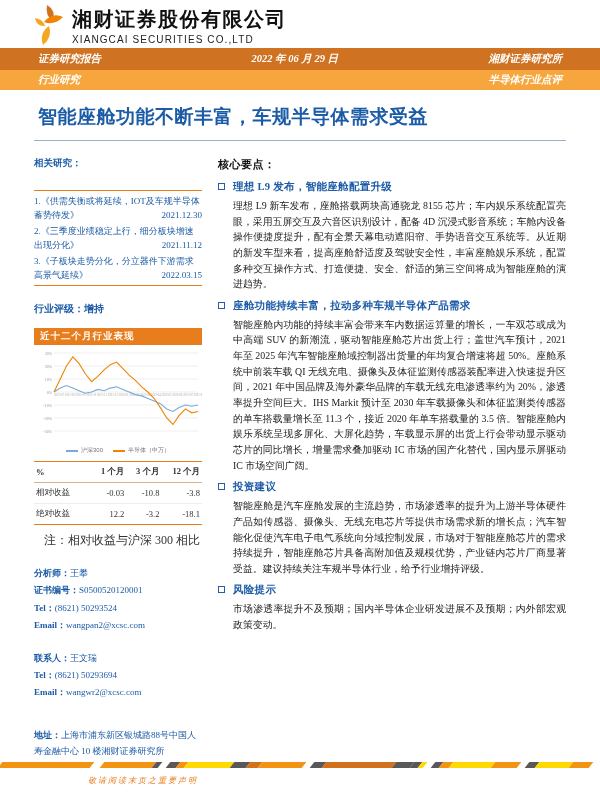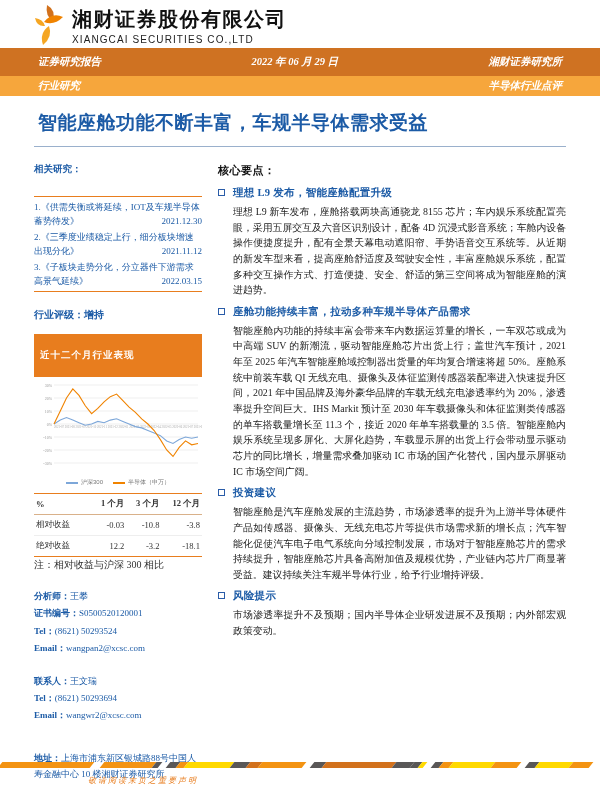--- a/index.html
+++ b/index.html
@@ -7,45 +7,45 @@
   .page {
     position:relative; width:600px; height:800px; margin:0 auto;
     background:#fff; overflow:hidden;
     font-family:"Liberation Serif","DejaVu Serif",serif; color:#222;
   }
   
   .brand { display:flex; align-items:center; gap:8px; padding:6px 0 4px 34px; height:48px; }
   .brand-text .cn { font-size:20px; font-weight:bold; letter-spacing:1.5px; color:#111; font-family:"Liberation Sans",sans-serif; }
   .brand-text .en { font-size:10px; letter-spacing:1.1px; color:#222; font-family:"Liberation Sans",sans-serif; margin-top:1px; }
   .banner { display:flex; align-items:center; justify-content:space-between; padding:0 38px; color:#fff; font-weight:bold; font-style:italic; }
-  .banner.one { height:28px; background:#cf7222; font-size:10.5px; }
+  .banner.one { height:22px; background:#cf7222; font-size:10.5px; }
   .banner.two { height:20px; background:#f6a63c; font-size:10.5px; }
   
   .report-title { margin:14px 38px 0 38px; font-size:19px; font-weight:bold; color:#1c5ba6; letter-spacing:0.5px; font-family:"Liberation Sans",sans-serif; }
   .title-rule { margin:10px 34px 0 34px; border-bottom:1.5px solid #9ab0cc; }
   
   .content { display:flex; padding:16px 34px 0 34px; gap:16px; }
   .sidebar { width:168px; flex:none; font-size:9px; }
   .main { flex:1; min-width:0; }
   
   .sb-heading { color:#1c5ba6; font-weight:bold; font-size:9.5px; margin-bottom:20px; }
   .sb-rule { border-bottom:1.5px solid #e87d1e; margin:3px 0; }
   .related-item { color:#1c5ba6; line-height:1.6; margin:1px 0; overflow:hidden; }
   .related-item .date { float:right; }
   .rating-line { margin-top:16px; color:#1c5ba6; font-weight:bold; font-size:10px; }
-  .chart-bar { margin-top:12px; background:#e87d1e; color:#fff; font-weight:bold; font-size:9.5px; padding:15px 6px; letter-spacing:1px; }
+  .chart-bar { margin-top:12px; background:#e87d1e; color:#fff; font-weight:bold; font-size:9.5px; padding:2px 6px; letter-spacing:1px; }
   .chart-wrap { background:#fff; padding:2px 0; }
   .perf-table { width:100%; border-collapse:collapse; margin-top:4px; font-size:8.5px; color:#333;
     border-top:1.5px solid #e87d1e; border-bottom:1.5px solid #e87d1e; }
   .perf-table th, .perf-table td { padding:4px 2px; font-weight:normal; }
   .perf-table thead th { border-bottom:1px solid #d9b18a; font-weight:bold; }
   .perf-table tbody tr + tr td { border-top:1px solid #eee; }
   .perf-table .c1 { text-align:left; width:34%; }
   .perf-table .cn2 { text-align:right; }
-  .tbl-note { font-size:10px; color:#333; margin-top:1px; padding-right:2px; }
+  .tbl-note { font-size:12px; color:#333; text-align:right; margin-top:7px; padding-right:2px; }
   .person { margin-top:16px; color:#1c5ba6; line-height:1.9; font-size:9px; }
   .person b { font-weight:bold; }
   .addr { margin-top:26px; color:#1c5ba6; line-height:1.8; font-size:9px; }
   
   .core-heading { font-size:11px; font-weight:bold; color:#111; margin-bottom:8px; letter-spacing:0.5px; }
   .section { margin-bottom:7px; }
   .sec-head { display:flex; align-items:flex-start; gap:8px; margin-bottom:4px; }
   .bullet-sq { flex:none; width:7px; height:7px; border:1.3px solid #2a5ca8; margin-top:3px; background:#fff; }
   .sec-title { color:#1c5ba6; font-weight:bold; font-size:10.5px; letter-spacing:0.3px; }
   .sec-body { margin-left:15px; font-size:9.9px; line-height:1.58; text-align:justify; color:#1c1c1c; }

